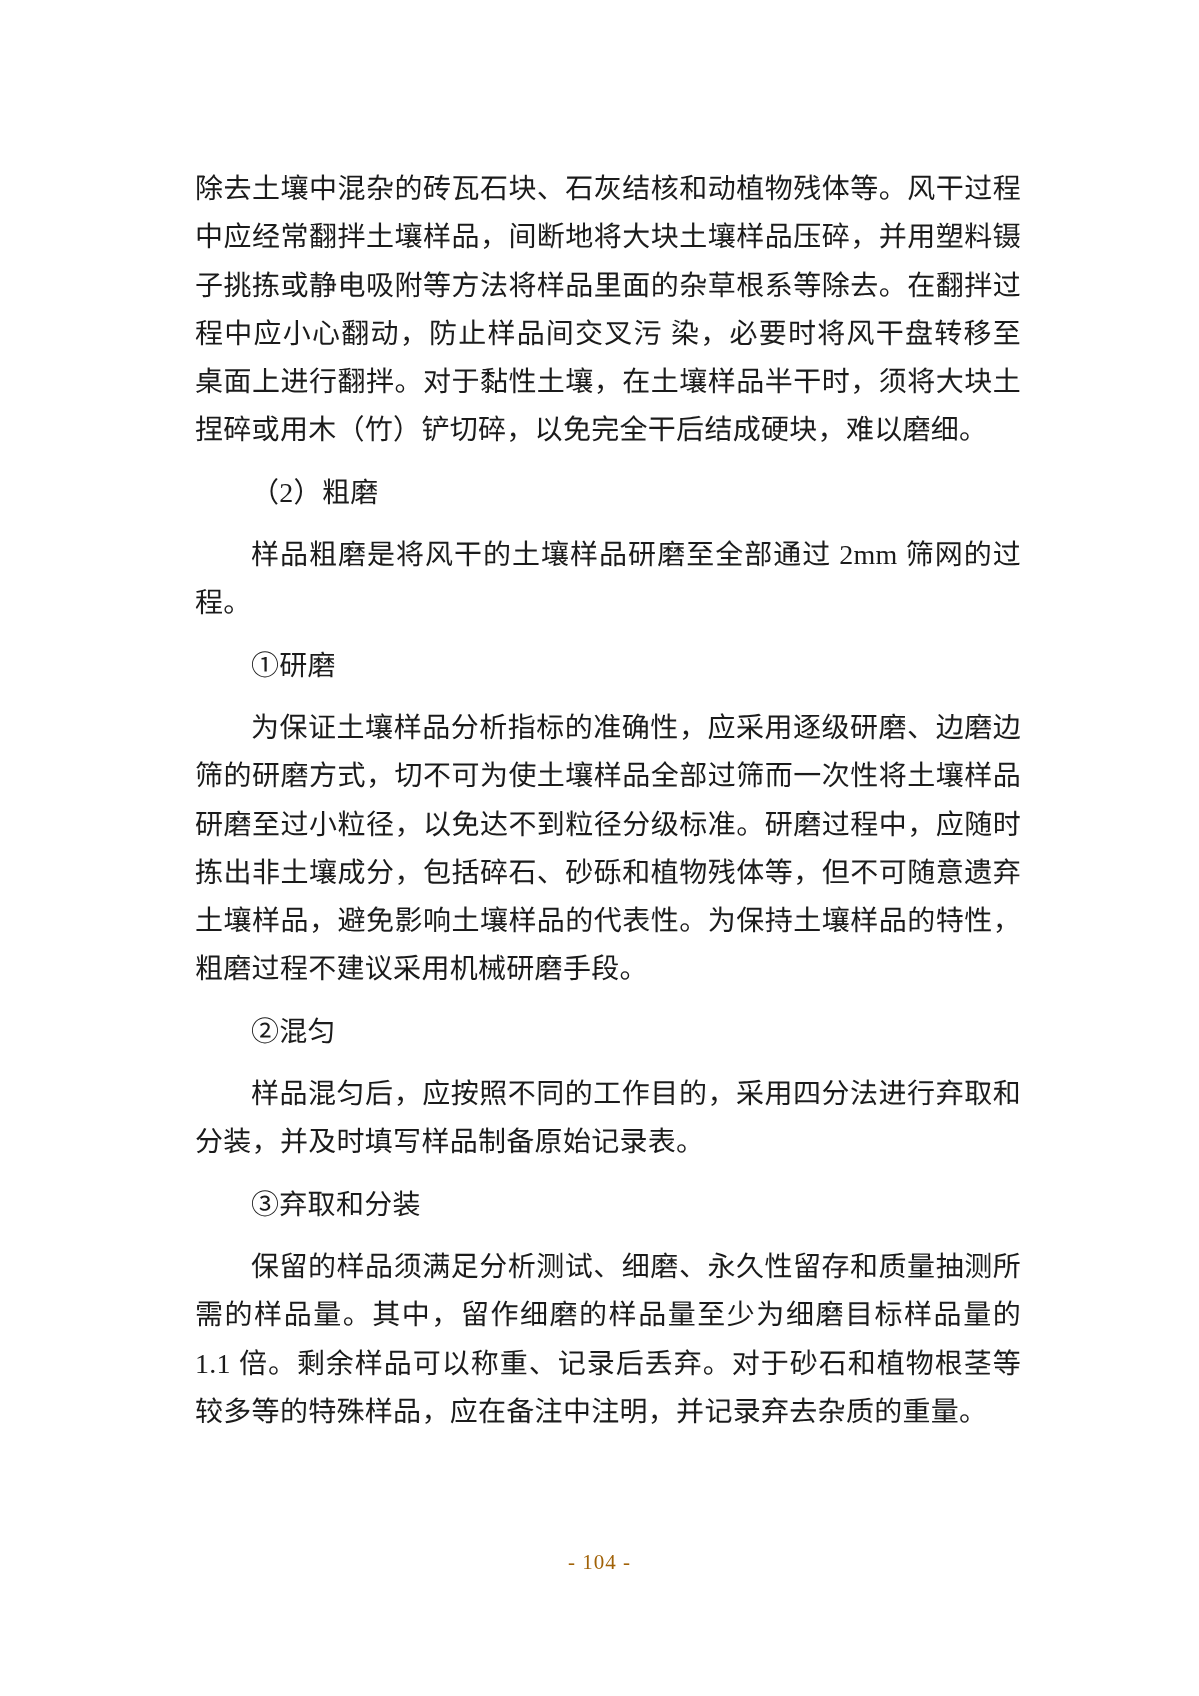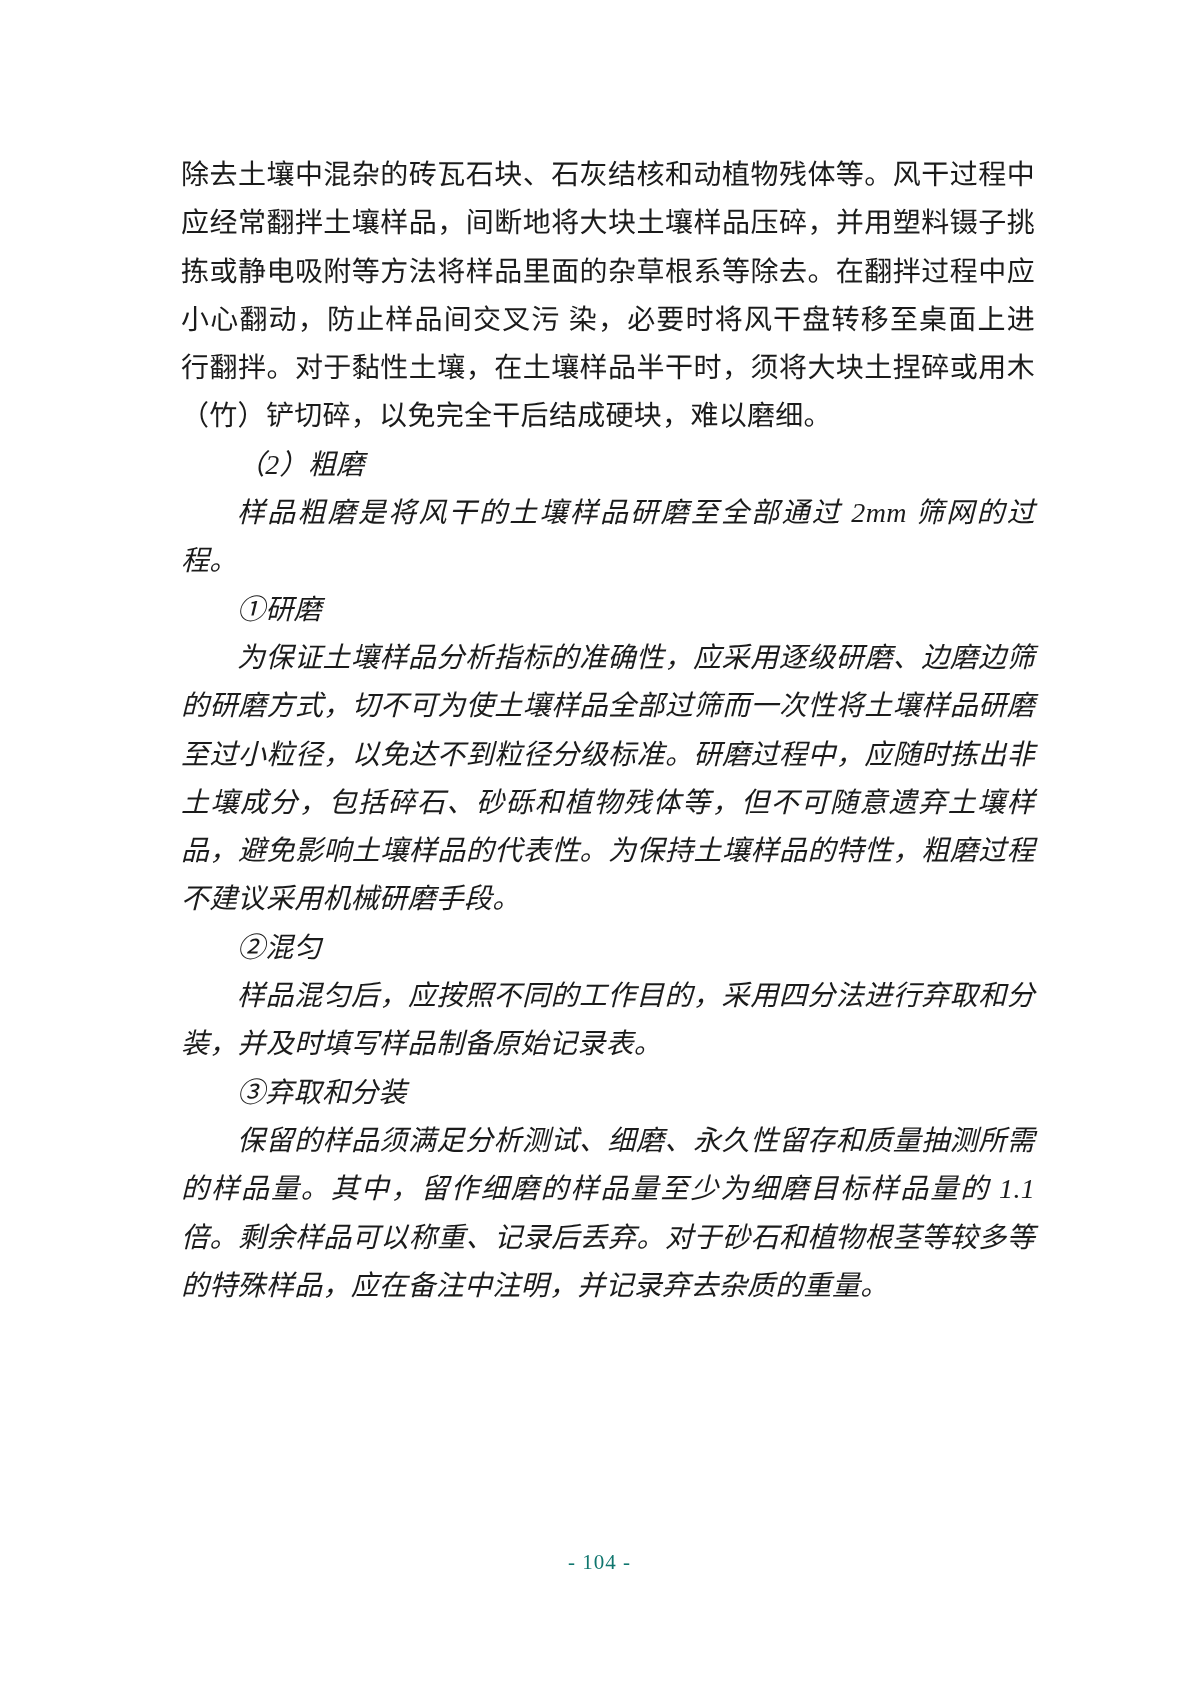--- a/index.html
+++ b/index.html
@@ -27,36 +27,35 @@
     left: 181px;
     top: 151px;
     width: 854px;
     font-size: 28px;
     line-height: 48.3px;
     color: #1b1b1b;
     text-align: justify;
     letter-spacing: 0.3px;
   }
   .doc-body p {
-    margin: 0;
+    margin: 14px;
     padding: 0;
   }
   .doc-body p.indent {
     text-indent: 2em;
-    font-style: italic;
   }
   .page-footer {
     position: absolute;
     left: 0;
     top: 1549px;
     width: 1199px;
     text-align: center;
     font-size: 21px;
     line-height: 26px;
-    color: #0f766e;
+    color: #a16207;
     letter-spacing: 1px;
   }
 </style>
 </head>
 <body>
 
 <div class="page">
   <div class="doc-body">
     <p>除去土壤中混杂的砖瓦石块、石灰结核和动植物残体等。风干过程中应经常翻拌土壤样品，间断地将大块土壤样品压碎，并用塑料镊子挑拣或静电吸附等方法将样品里面的杂草根系等除去。在翻拌过程中应小心翻动，防止样品间交叉污 染，必要时将风干盘转移至桌面上进行翻拌。对于黏性土壤，在土壤样品半干时，须将大块土捏碎或用木（竹）铲切碎，以免完全干后结成硬块，难以磨细。</p>
     <p class="indent">（2）粗磨</p>

